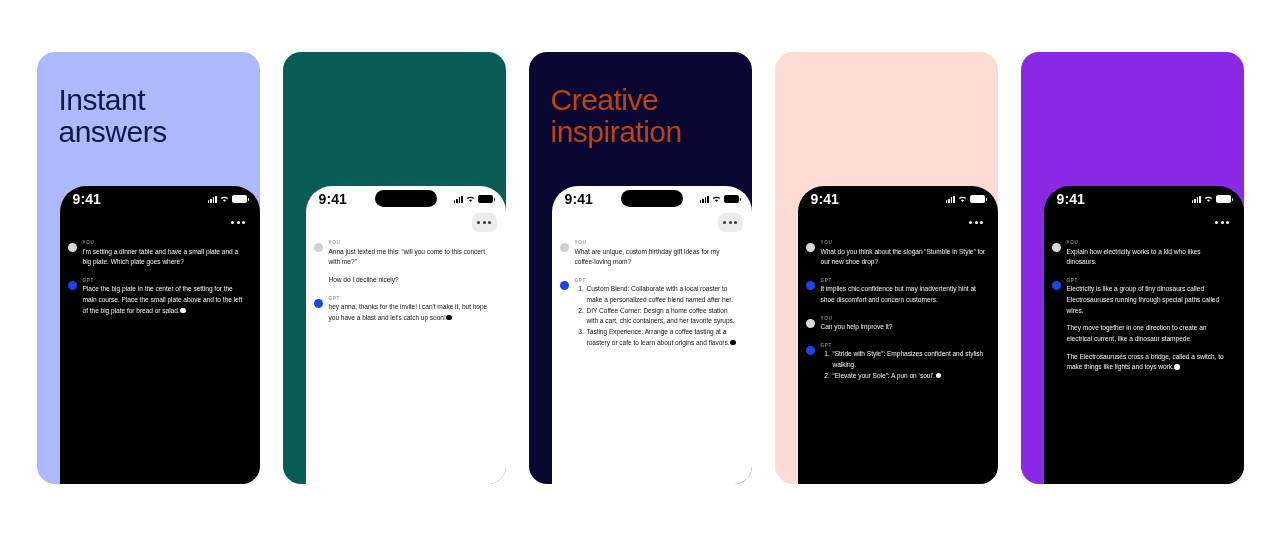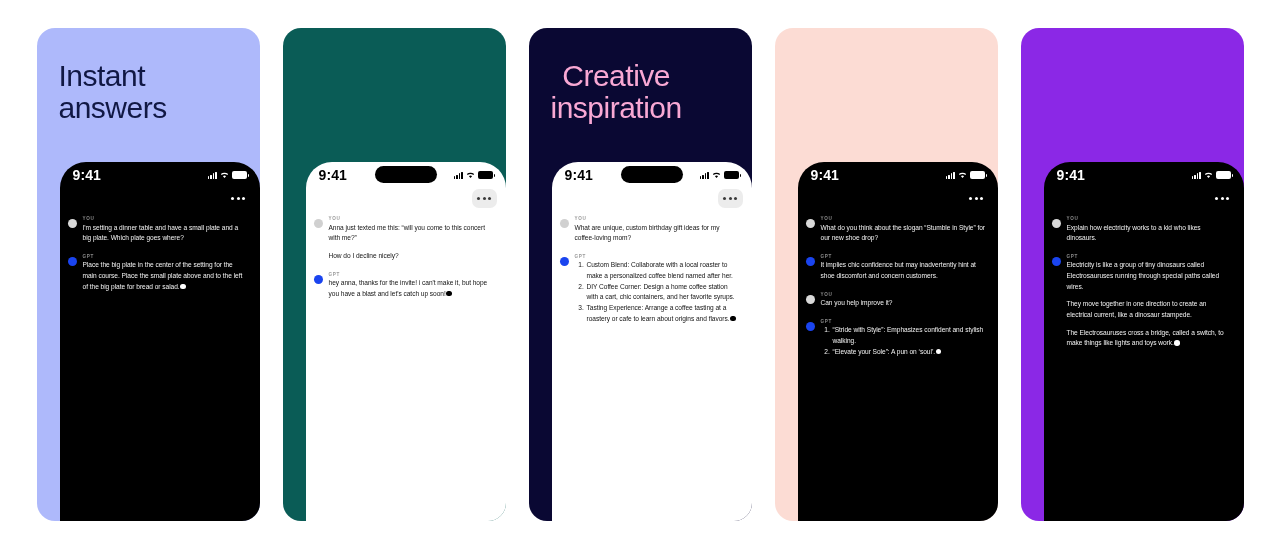--- a/index.html
+++ b/index.html
@@ -18,25 +18,26 @@
     display: flex;
     align-items: flex-start;
     justify-content: center;
     gap: 23px;
     padding-top: 28px;
     background: #ffffff;
   }
 
   .panel {
     width: 223px;
-    height: 493px;
+    height: 432px;
     border-radius: 18px;
     position: relative;
     overflow: hidden;
     flex: 0 0 auto;
+    margin-top: 24px;
   }
 
   .panel-heading {
     position: absolute;
     left: 22px;
     top: 32px;
     font-size: 30px;
     line-height: 1.06;
     font-weight: 400;
     letter-spacing: -0.5px;
@@ -288,21 +289,21 @@
               <div class="role">GPT</div>
               <div class="text">
                 <p>hey anna, thanks for the invite! i can't make it, but hope you have a blast and let's catch up soon!<span class="cursor"></span></p>
               </div>
             </div>
           </div>
         </div>
       </div>
     </div>
     <div class="panel" style="background: rgb(10, 8, 51);">
-      <div class="panel-heading" style="color: #f9a8d4; text-align: center;">Creative
+      <div class="panel-heading" style="color: #c2410c;">Creative
 inspiration</div>
       <div class="phone light">
         <div class="statusbar">
           <div class="sb-time">9:41</div>
           <div class="island"></div>
           <div class="sb-icons">
             <div class="bars">
               <i></i>
               <i></i>
               <i></i>

